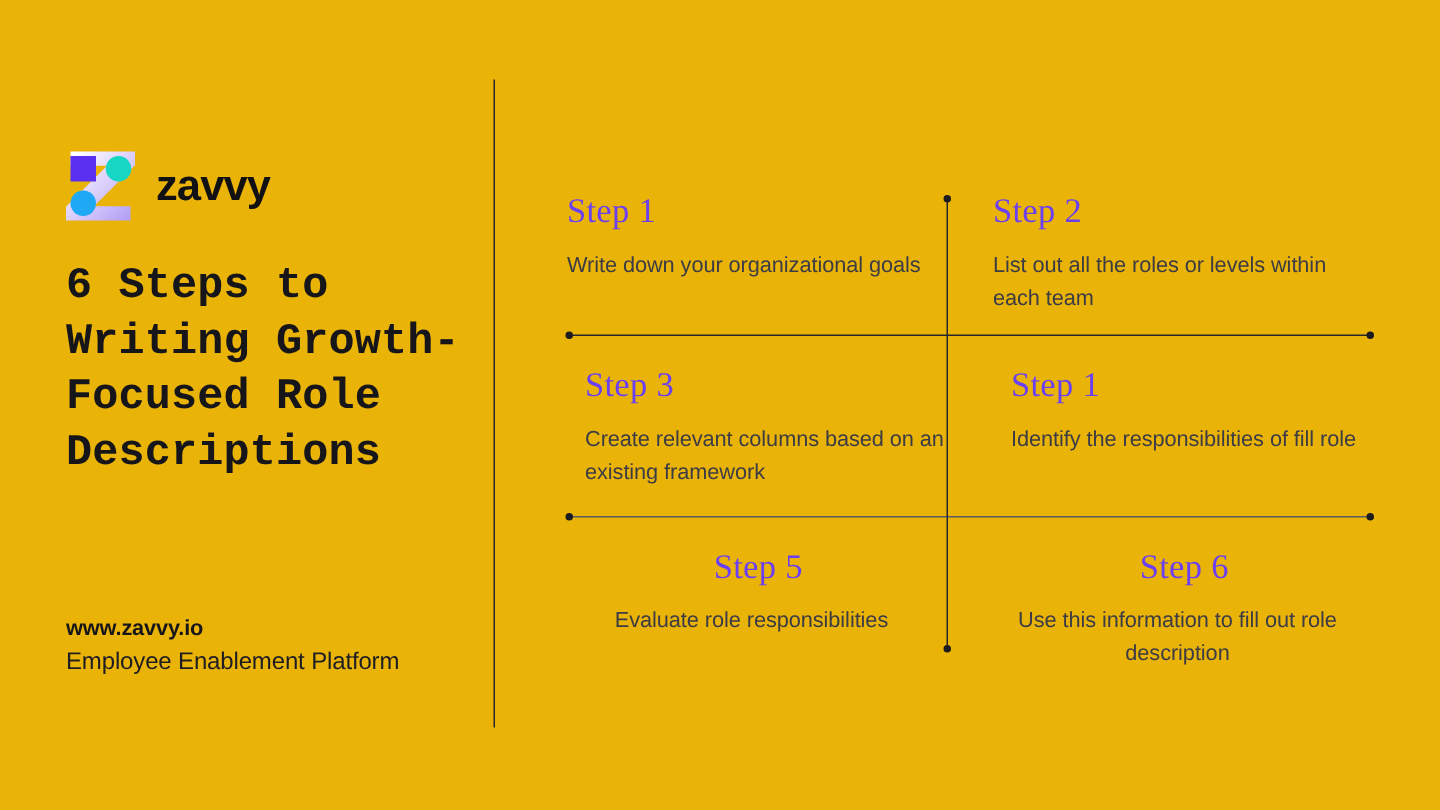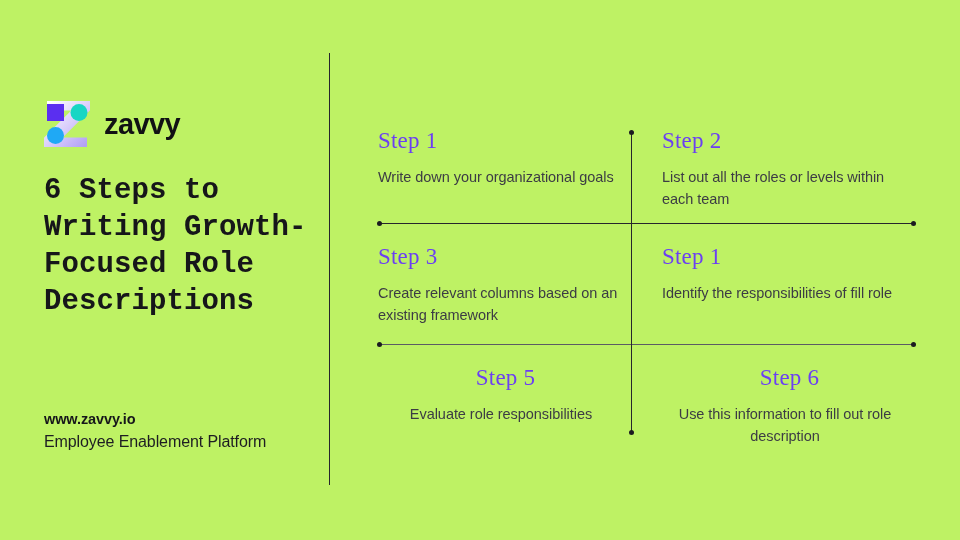--- a/index.html
+++ b/index.html
@@ -10,21 +10,21 @@
     width: 960px;
     height: 540px;
     background: #f9fafc;
     font-family: "Liberation Sans", sans-serif;
     overflow: hidden;
   }
   .slide {
     position: relative;
     width: 960px;
     height: 540px;
-    background: #bef264;
+    background: #eab308;
   }
 
   
   .left-panel {
     position: absolute;
     left: 44px;
     top: 100px;
     width: 268px;
   }
   .brand {
@@ -95,21 +95,21 @@
     width: 540px;
     height: 330px;
   }
   .step {
     position: absolute;
     width: 255px;
   }
   .step.col-left  { left: 0; }
   .step.col-right { left: 284px; }
   .step.row-1 { top: 0; }
-  .step.row-2 { top: 116px; }
+  .step.row-2 { top: 116px; margin-left: 12px; }
   .step.row-3 { top: 237px; text-align: center; }
 
   .step-title {
     font-family: "Liberation Serif", serif;
     font-size: 23px;
     color: #6b3ff3;
     line-height: 1.1;
     letter-spacing: 0.2px;
     margin: 0 0 14px 0;
     white-space: nowrap;

